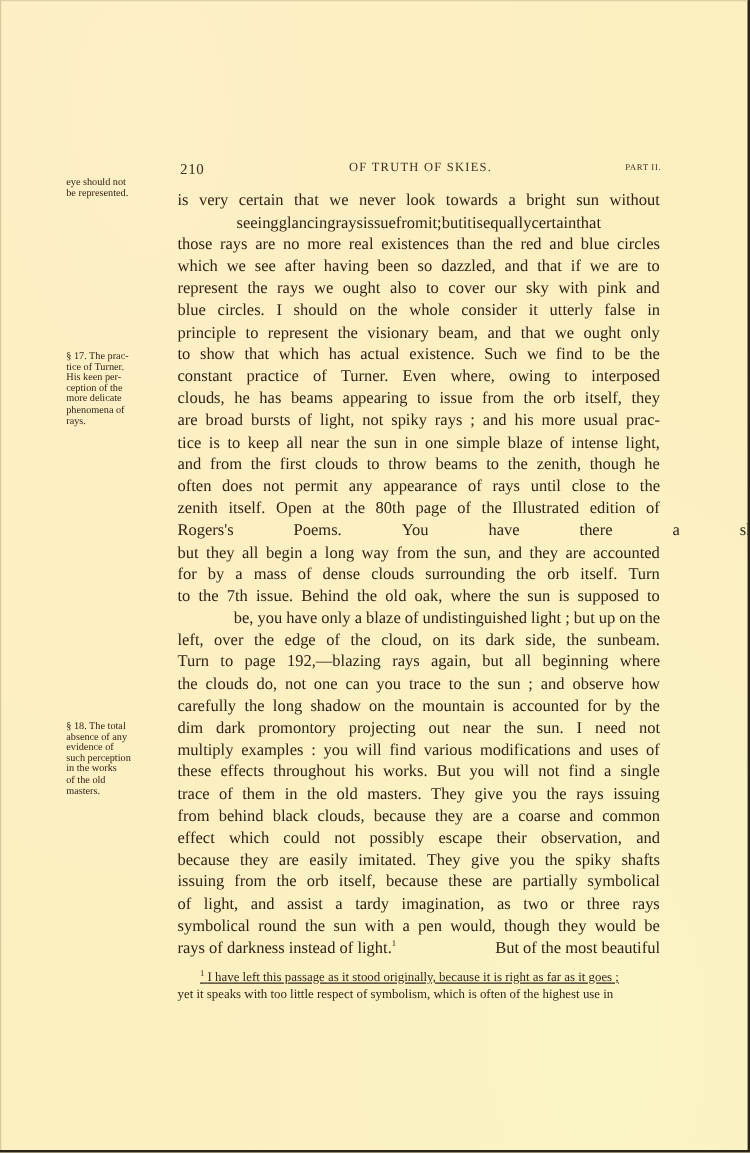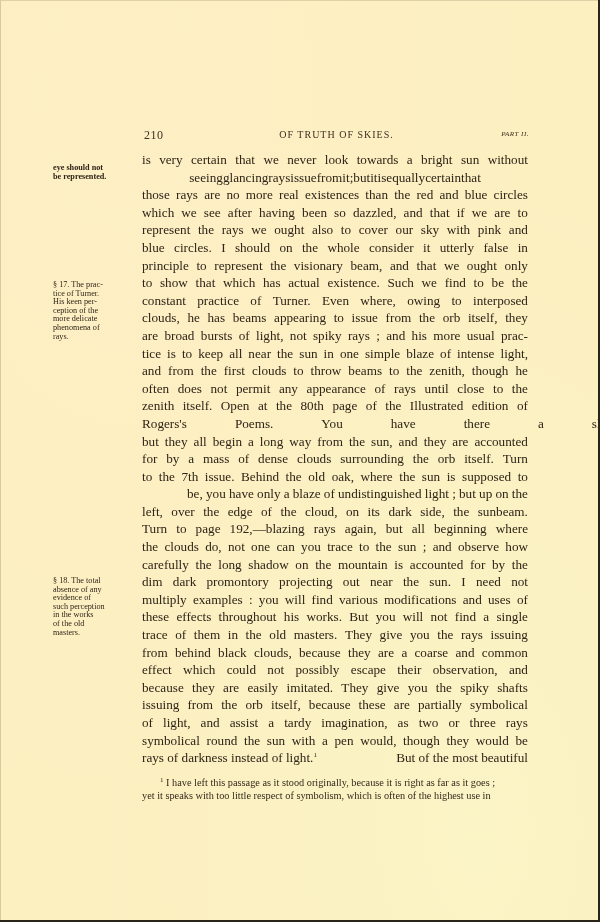--- a/index.html
+++ b/index.html
@@ -18,55 +18,55 @@
       border-top: 1px solid #e0d2a8;
       font-family: "Liberation Serif", "DejaVu Serif", serif;
       color: #2e2418;
     }
     .running-head {
       position: absolute; top: 127px; left: 143px; width: 385px; height: 16px;
       font-size: 11px; color: #3c3022;
     }
     .folio { position: absolute; left: 0; top: 0; letter-spacing: 0.5px; font-size: 12px; }
     .head-title { position: absolute; left: 0; right: 0; text-align: center; letter-spacing: 1px; font-size: 10px; top: 1px; }
-    .part { position: absolute; right: 0; top: 2px; font-size: 7px; letter-spacing: 0.5px; font-style: italic; }
+    .part { position: absolute; right: 0; top: 2px; font-size: 7px; letter-spacing: 0.5px; }
     .body-text {
       position: absolute; left: 141px; top: 150px; width: 386px;
       font-size: 13.2px; line-height: 17.6px;
     }
     .body-text .line {
       display: block; text-align: justify; text-align-last: justify;
       white-space: nowrap; height: 17.6px;
     }
     .body-text .line.fit { display: flex; justify-content: space-between; }
     .sidenote {
       position: absolute; left: 52px; width: 84px;
       font-size: 8.2px; line-height: 8.6px; color: #2e2418;
     }
     .sidenote .sn-line { display: block; white-space: nowrap; }
     .footnote {
       position: absolute; left: 141px; top: 775px; width: 386px;
       font-size: 10.3px; line-height: 13px; color: #33291c;
     }
     .footnote .line { display: flex; justify-content: space-between; white-space: nowrap; }
-    .footnote .line.first { padding-left: 18px; }
+    .footnote .line.first { padding-left: 18px; text-decoration: underline; }
     sup { font-size: 7px; line-height: 0; vertical-align: super; }
   </style>
 </head>
 <body>
 
 <div class="page">
 
   <div class="running-head">
     <span class="folio">210</span>
     <span class="head-title">OF TRUTH OF SKIES.</span>
     <span class="part">PART II.</span>
   </div>
 
-  <div class="sidenote" style="top:163px;font-weight:bold;">
+  <div class="sidenote" style="top:141px;">
     <span class="sn-line">eye should not</span>
     <span class="sn-line">be represented.</span>
   </div>
 
   <div class="sidenote" style="top:280px;">
     <span class="sn-line">§ 17. The prac-</span>
     <span class="sn-line">tice of Turner.</span>
     <span class="sn-line">His keen per-</span>
     <span class="sn-line">ception of the</span>
     <span class="sn-line">more delicate</span>

